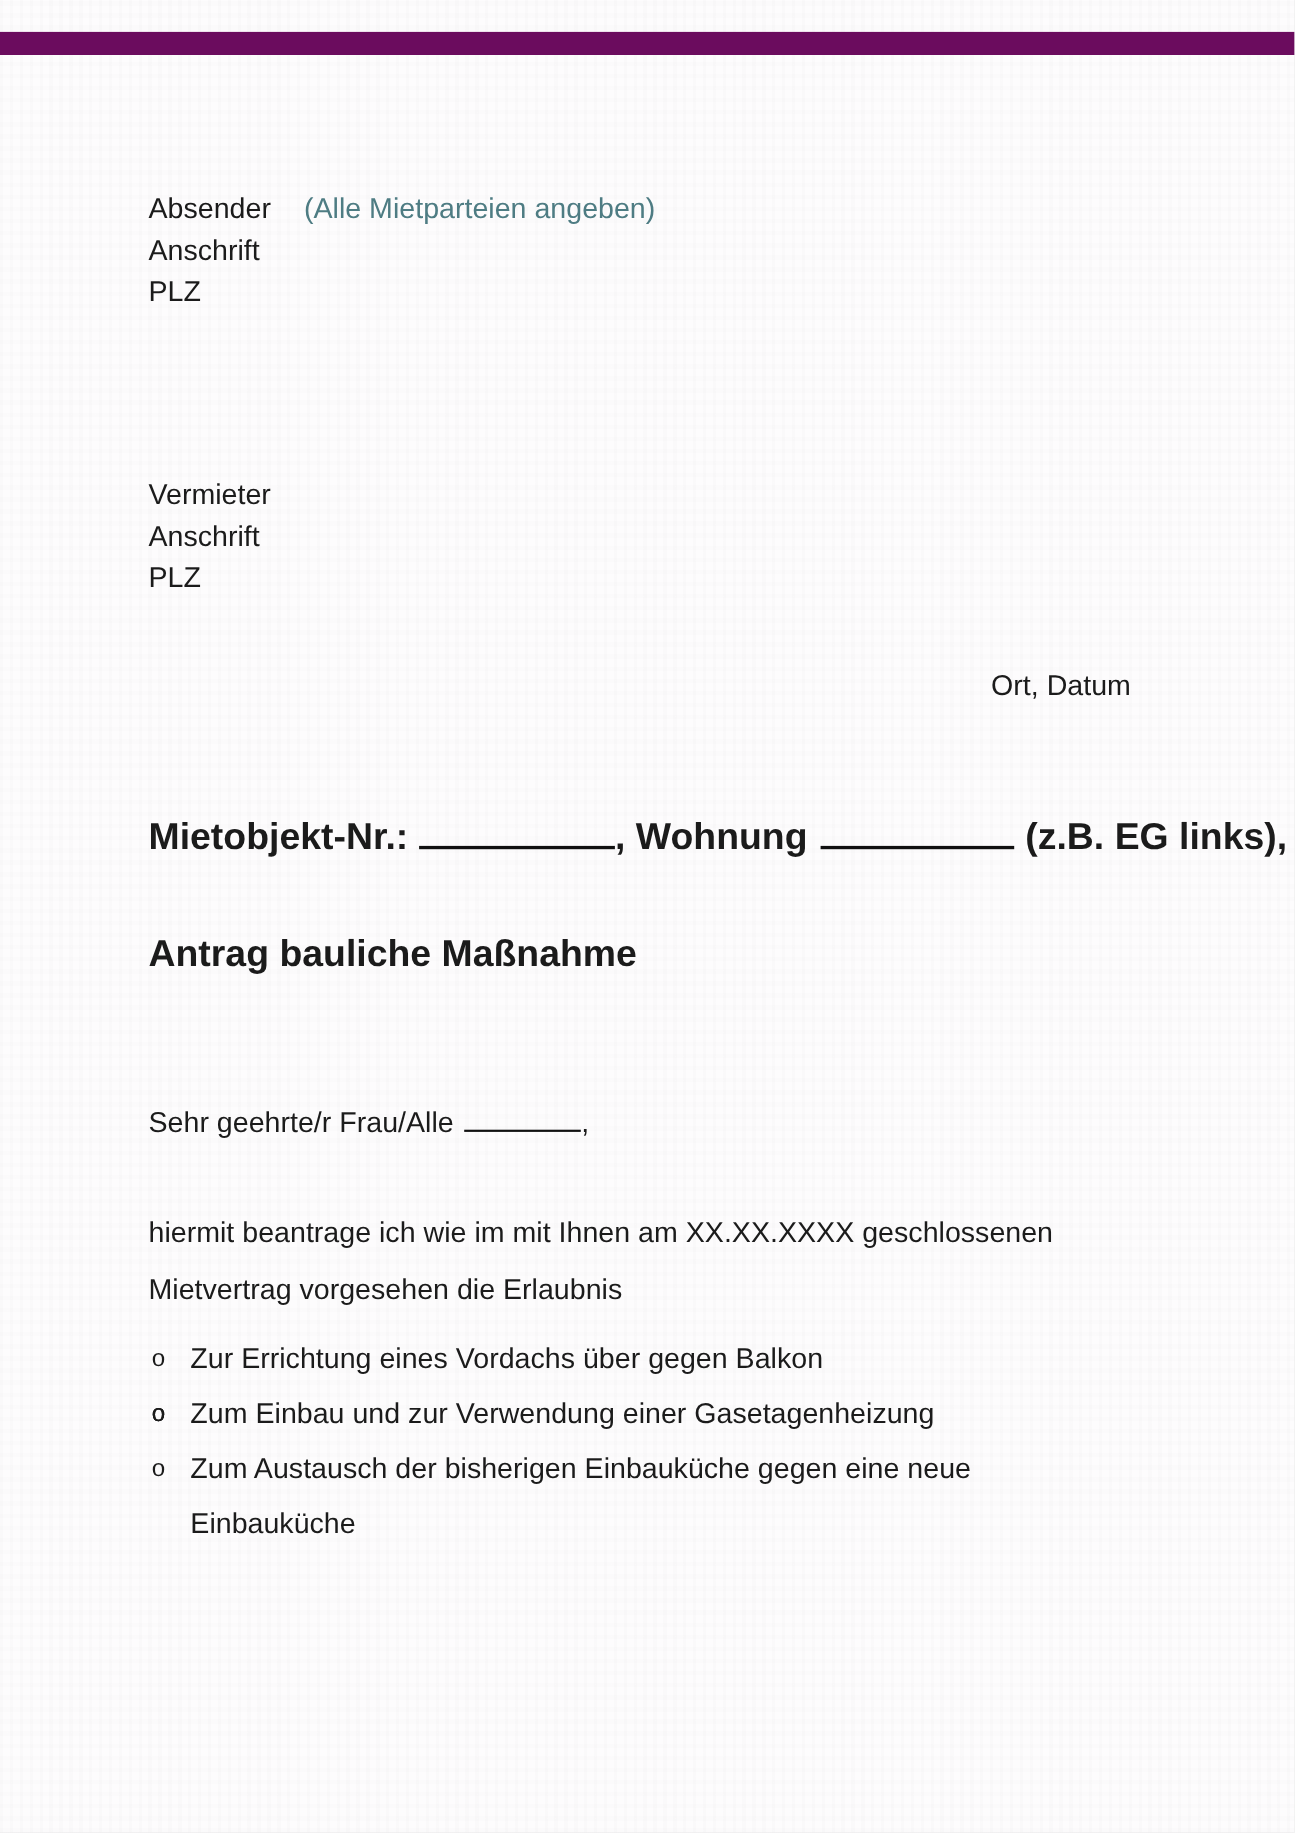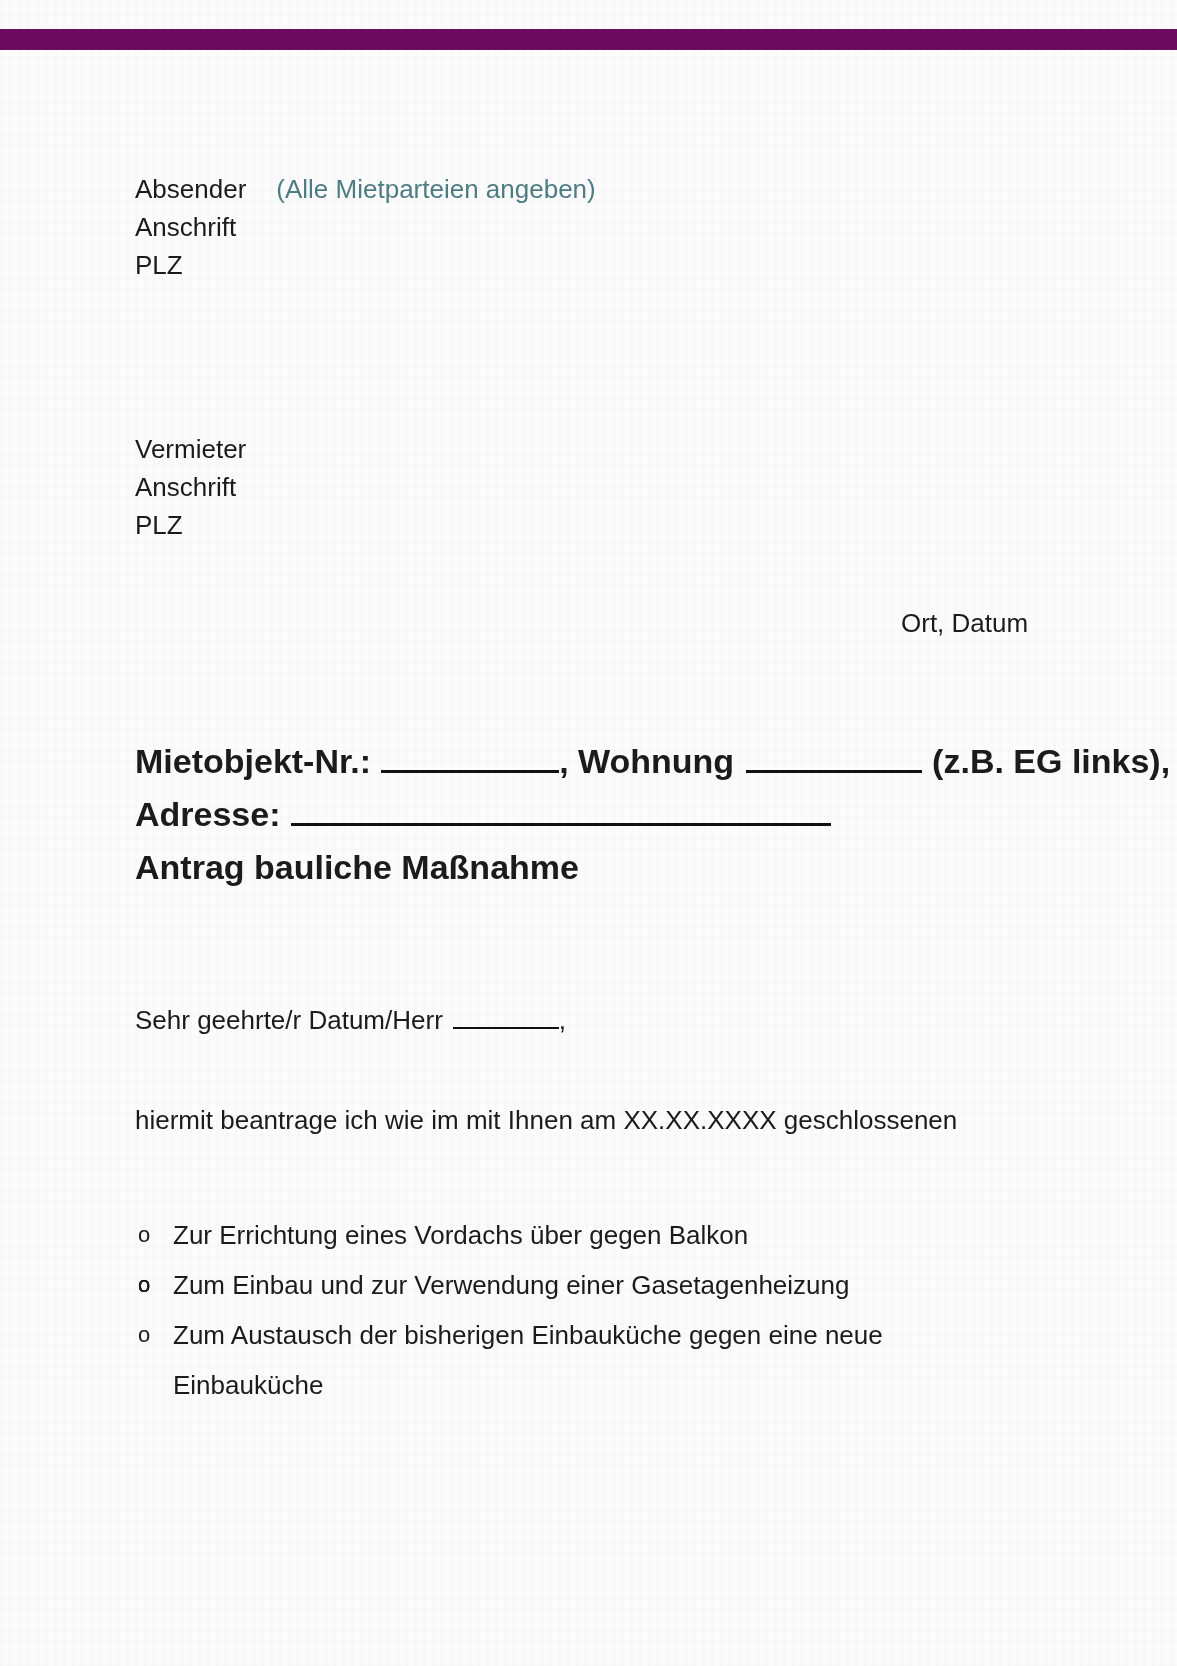--- a/index.html
+++ b/index.html
@@ -105,32 +105,30 @@
     <div>Anschrift</div>
     <div>PLZ</div>
   </div>
 
   <div class="abs date-line" style="left:901px; top:608px;">Ort, Datum</div>
 
   <div class="abs subject-line" style="left:135px; top:742px;">
     <span>Mietobjekt-Nr.:</span><span class="blank w1"></span><span>, Wohnung</span><span class="blank w2"></span><span>(z.B. EG links),</span>
   </div>
 
-  <div class="abs subject-line" style="left:135px; top:795px;">
-    <span>Adresse:</span><span class="blank w3"></span>
-  </div>
 
   <div class="abs subject-line" style="left:135px; top:848px;">Antrag bauliche Maßnahme</div>
 
   <div class="abs salutation" style="left:135px; top:1000px;">
-    <span>Sehr geehrte/r Datum/Herr</span><span class="blank thin w4"></span><span>,</span>
+    <span>Sehr geehrte/r Frau/Alle</span><span class="blank thin w4"></span><span>,</span>
   </div>
 
   <div class="abs paragraph" style="left:135px; top:1094px;">
     <div>hiermit beantrage ich wie im mit Ihnen am XX.XX.XXXX geschlossenen</div>
+    <div>Mietvertrag vorgesehen die Erlaubnis</div>
   </div>
 
   <div class="abs option-list" style="left:138px; top:1210px;">
     <div class="option-item">
       <span class="bullet">o</span>
       <span class="option-text">Zur Errichtung eines Vordachs über gegen Balkon</span>
     </div>
     <div class="option-item">
       <span class="bullet">o</span>
     </div>

